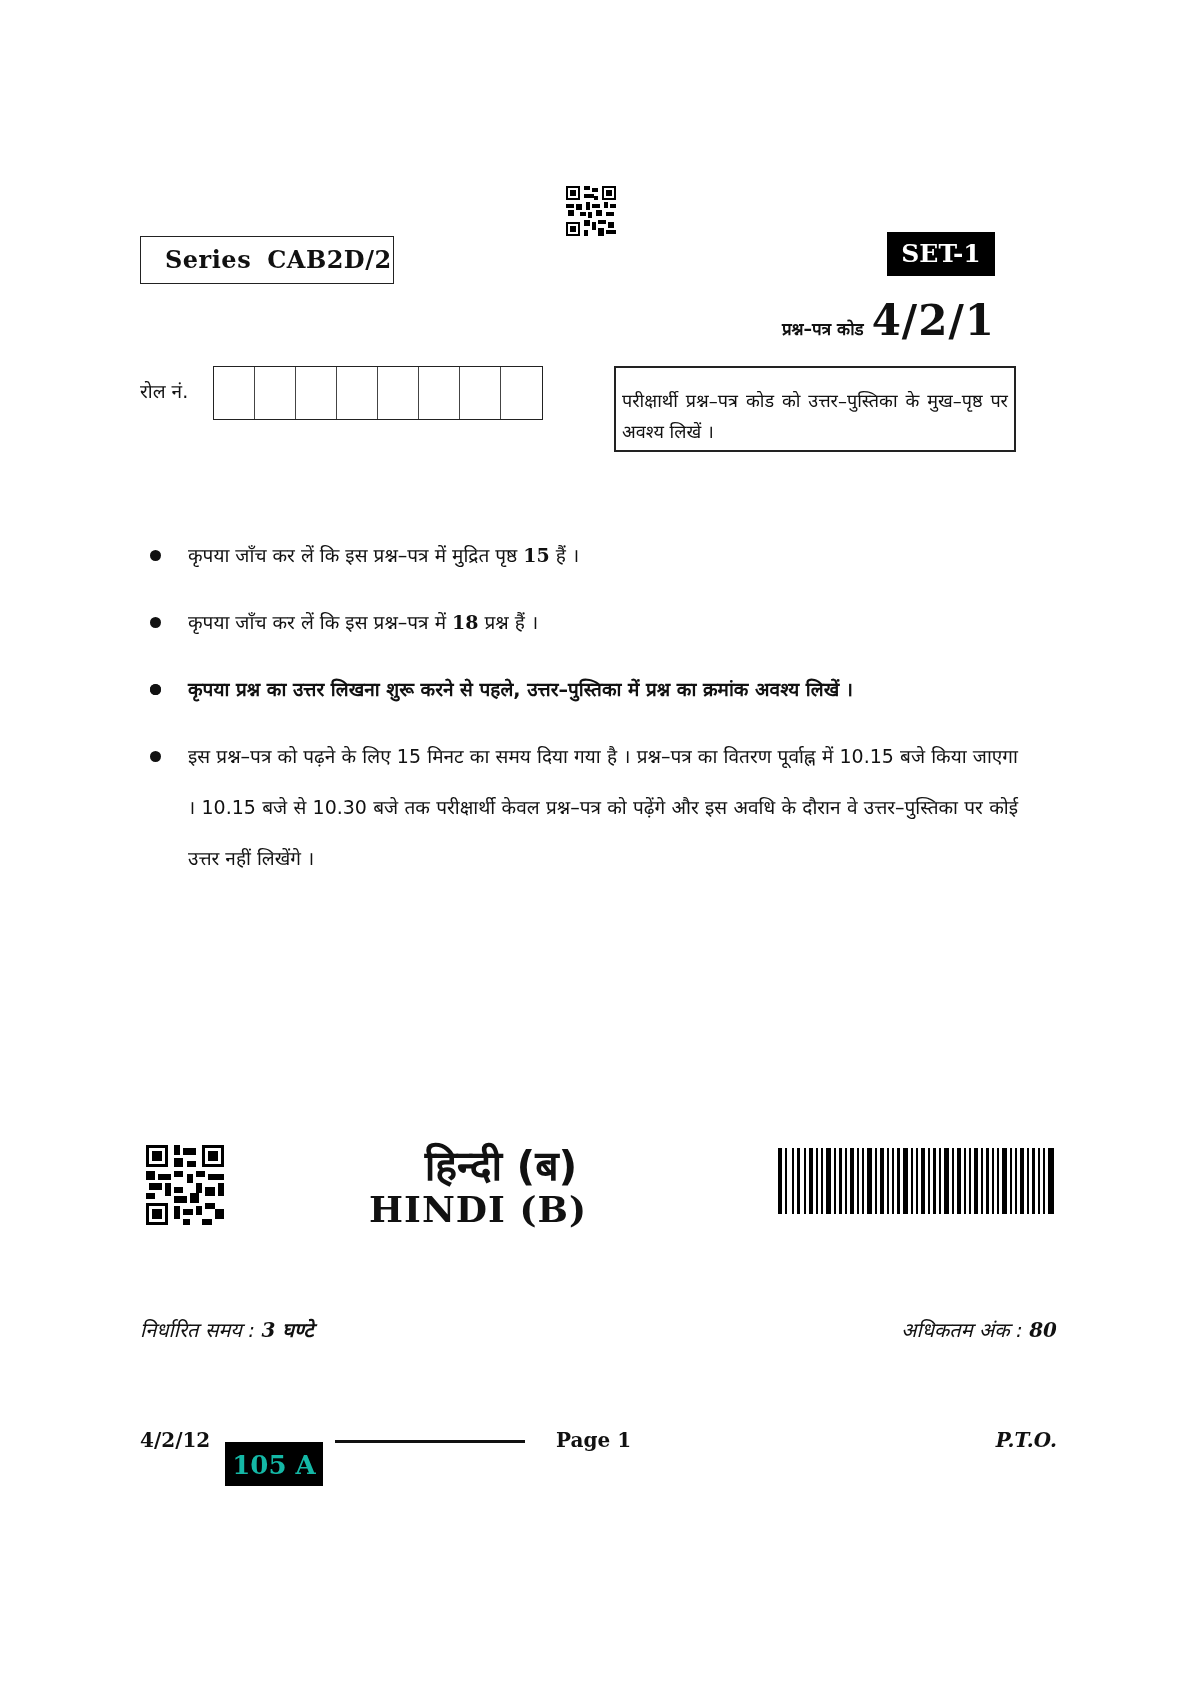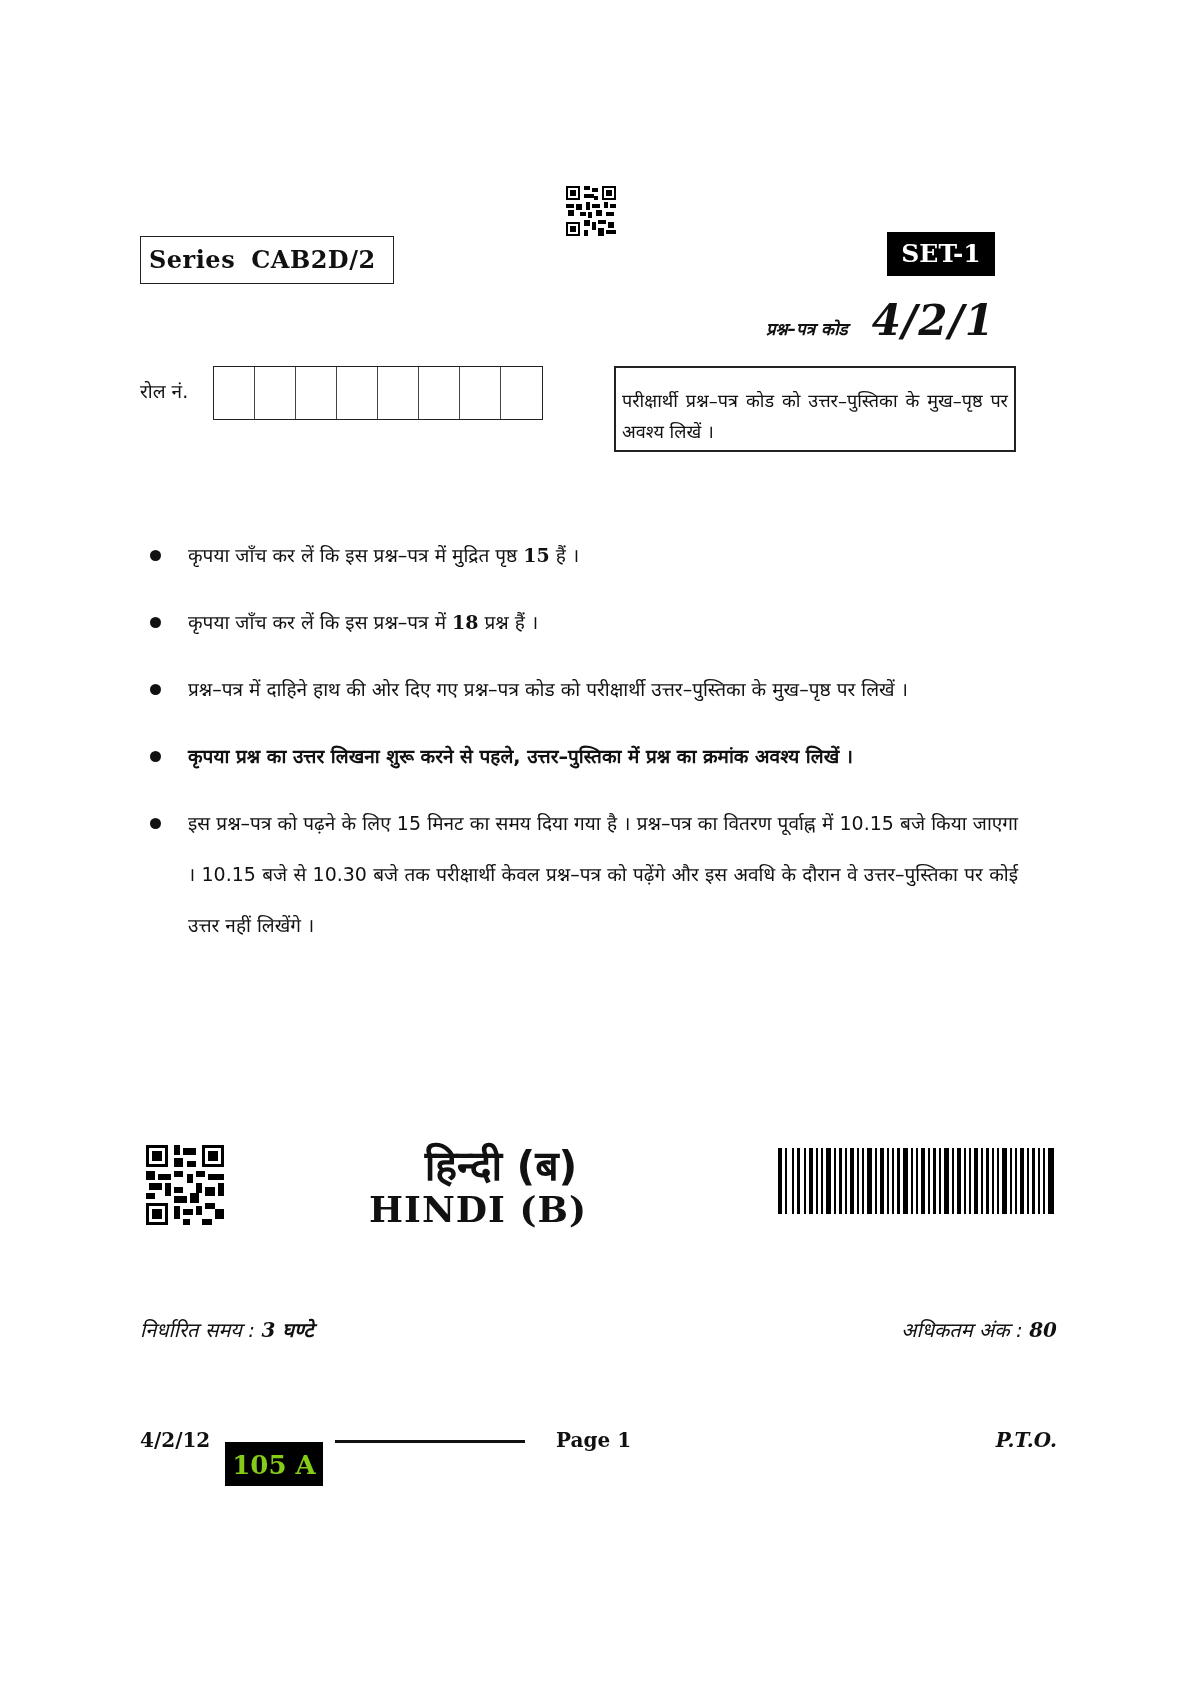--- a/index.html
+++ b/index.html
@@ -4,26 +4,26 @@
 <style>
   html, body { margin: 0; padding: 0; background: #ffffff; }
   body { width: 1190px; height: 1683px; position: relative; overflow: hidden; color: #111; font-family: "DejaVu Serif", serif; }
   .abs { position: absolute; }
   .serif { font-family: "DejaVu Serif", serif; }
 
   
   .qr { background: #fff; }
   .qr svg { display: block; }
 
-  .series-box { left: 140px; top: 236px; width: 254px; height: 48px; border: 1.5px solid #222; box-sizing: border-box; font-weight: bold; font-size: 24px; line-height: 46px; padding-left: 8px; letter-spacing: 0.5px; white-space: nowrap; }
+  .series-box { left: 140px; top: 236px; width: 254px; height: 48px; border: 1.5px solid #222; box-sizing: border-box; font-weight: bold; font-size: 24px; line-height: 46px; padding-left: 24px; letter-spacing: 0.5px; white-space: nowrap; }
   .series-box .sp { display: inline-block; width: 16px; }
 
   .set-badge { left: 887px; top: 232px; width: 108px; height: 44px; background: #000; color: #fff; font-weight: bold; font-size: 25px; line-height: 44px; text-align: center; }
 
-  .code-row { right: 195px; top: 296px; white-space: nowrap; display: flex; align-items: baseline; gap: 24px; font-style: italic; }
+  .code-row { right: 195px; top: 296px; white-space: nowrap; display: flex; align-items: baseline; gap: 8px; }
   .code-label { font-family: "DejaVu Sans", sans-serif; font-weight: bold; font-size: 17px; }
   .code-value { font-weight: bold; font-size: 42px; font-family: "DejaVu Serif", serif; letter-spacing: 1px; }
 
   .roll-label { left: 140px; top: 378px; font-family: "DejaVu Sans", sans-serif; font-weight: normal; font-size: 19px; }
   .roll-grid { left: 213px; top: 366px; display: flex; border: 1.5px solid #222; height: 54px; box-sizing: border-box; }
   .roll-cell { width: 41px; height: 100%; border-right: 1.2px solid #444; box-sizing: border-box; background: #fff; }
   .roll-cell:last-child { border-right: none; }
 
   .note-box { left: 614px; top: 366px; width: 402px; height: 86px; border: 2px solid #222; box-sizing: border-box; padding: 17px 6px 0 6px; font-family: "DejaVu Sans", sans-serif; font-size: 18px; line-height: 31px; text-align: justify; text-align-last: left; }
 
@@ -37,21 +37,21 @@
   .subject-en { left: 0; width: 956px; top: 1188px; text-align: center; font-family: "DejaVu Serif", serif; font-weight: bold; font-size: 36px; letter-spacing: 1px; }
 
   .barcode { left: 778px; top: 1148px; width: 280px; height: 66px; }
   .qr2 { left: 146px; top: 1145px; }
 
   .time-label { left: 140px; top: 1316px; font-family: "DejaVu Sans", sans-serif; font-style: italic; font-size: 20px; }
   .marks-label { right: 133px; top: 1316px; font-family: "DejaVu Sans", sans-serif; font-style: italic; font-size: 20px; }
   .time-label b, .marks-label b { font-family: "DejaVu Serif", serif; font-weight: bold; }
 
   .footer-code { left: 140px; top: 1428px; font-weight: bold; font-size: 20px; }
-  .footer-badge { left: 225px; top: 1442px; width: 98px; height: 44px; background: #000; color: #84cc16; font-weight: bold; font-size: 26px; line-height: 46px; text-align: center; }
+  .footer-badge { left: 225px; top: 1442px; width: 98px; height: 44px; background: #000; color: #14b8a6; font-weight: bold; font-size: 26px; line-height: 46px; text-align: center; }
   .footer-line { left: 335px; top: 1440px; width: 190px; height: 3px; background: #111; }
   .footer-page { left: 556px; top: 1428px; font-weight: bold; font-size: 20px; }
   .footer-pto { right: 133px; top: 1428px; font-weight: bold; font-style: italic; font-size: 20px; }
 </style>
 </head>
 <body>
 
 <div class="abs qr" style="left:566px; top:186px;">
   <svg width="50" height="50" viewBox="0 0 25 25" shape-rendering="crispEdges">
     <rect width="25" height="25" fill="#fff"></rect>
@@ -120,21 +120,20 @@
   <div class="inst" style="margin-bottom:16px;">
     <span class="bullet"></span>
     <span>कृपया जाँच कर लें कि इस प्रश्न–पत्र में मुद्रित पृष्ठ </span><b>15</b><span> हैं ।</span>
   </div>
   <div class="inst" style="margin-bottom:16px;">
     <span class="bullet"></span>
     <span>कृपया जाँच कर लें कि इस प्रश्न–पत्र में </span><b>18</b><span> प्रश्न हैं ।</span>
   </div>
   <div class="inst" style="margin-bottom:16px;">
     <span class="bullet"></span>
-    <span>प्रश्न–पत्र में दाहिने हाथ की ओर दिए गए प्रश्न–पत्र कोड को परीक्षार्थी उत्तर–पुस्तिका के मुख–पृष्ठ पर लिखें ।</span>
   </div>
   <div class="inst bold" style="margin-bottom:16px;">
     <span class="bullet"></span>
     <span>कृपया प्रश्न का उत्तर लिखना शुरू करने से पहले, उत्तर–पुस्तिका में प्रश्न का क्रमांक अवश्य लिखें ।</span>
   </div>
   <div class="inst">
     <span class="bullet"></span>
     <span>इस प्रश्न–पत्र को पढ़ने के लिए 15 मिनट का समय दिया गया है । प्रश्न–पत्र का वितरण पूर्वाह्न में 10.15 बजे किया जाएगा । 10.15 बजे से 10.30 बजे तक परीक्षार्थी केवल प्रश्न–पत्र को पढ़ेंगे और इस अवधि के दौरान वे उत्तर–पुस्तिका पर कोई उत्तर नहीं लिखेंगे ।</span>
   </div>
 </div>

